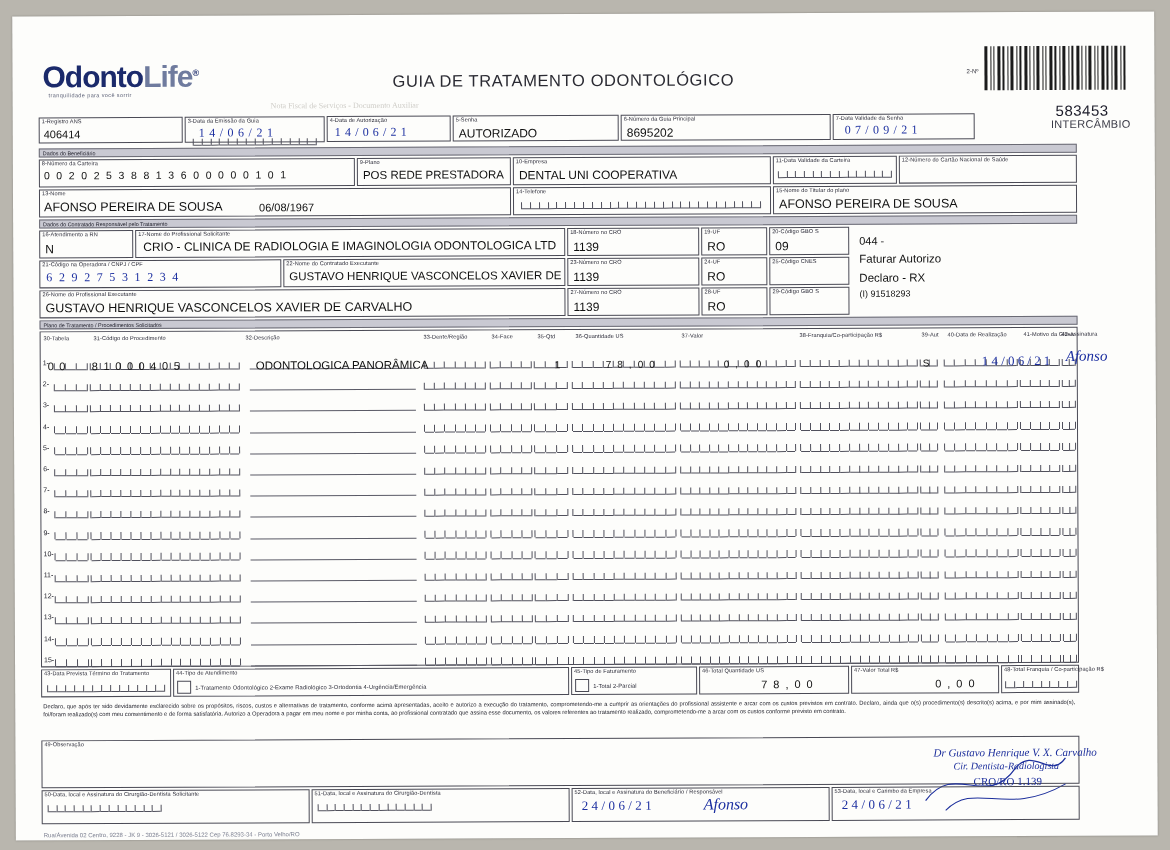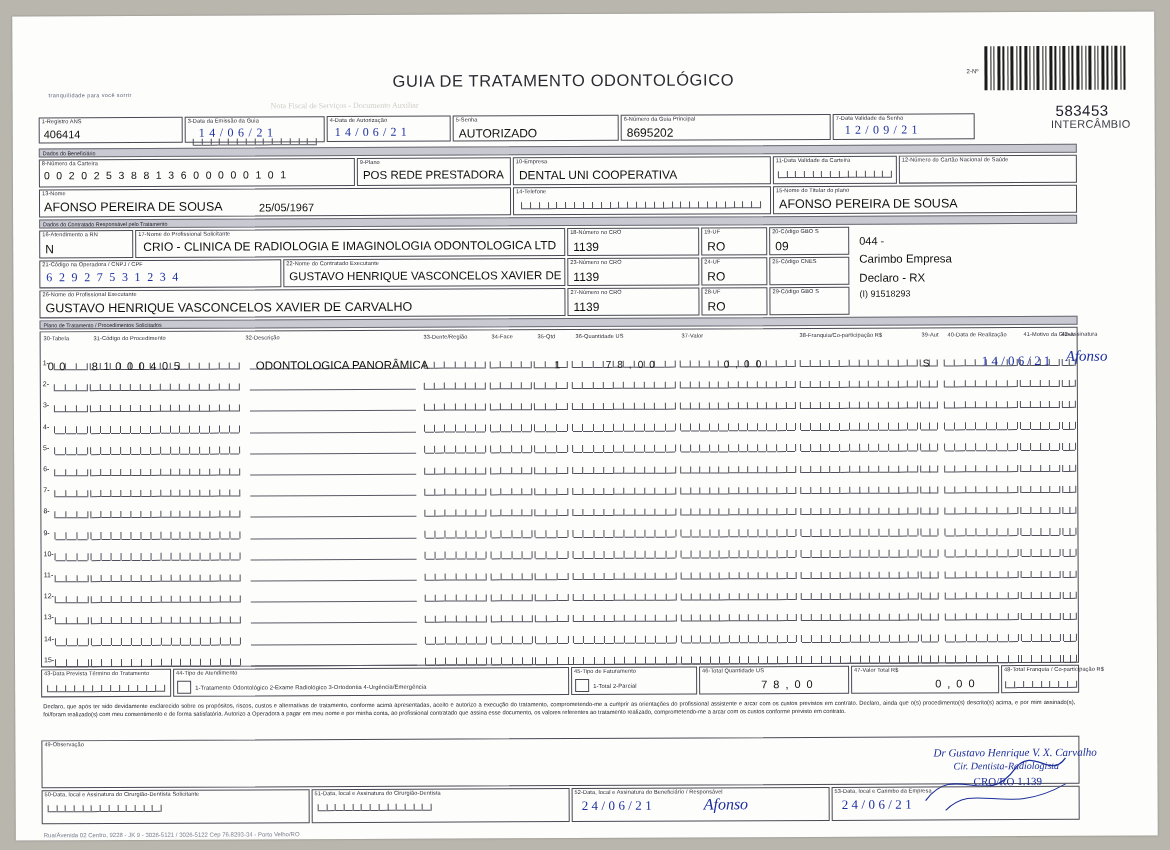--- a/index.html
+++ b/index.html
@@ -48,20 +48,21 @@
   .ghost{position:absolute;color:#cfcdc8;font-family:"Liberation Serif",serif;pointer-events:none;}
 </style>
 </head>
 <body>
 
 <div class="page">
  <div class="sheet">
 
   <div class="ghost" style="left:258px;top:86px;font-size:8px;">Nota Fiscal de Serviços - Documento Auxiliar</div>
 
+  <div class="logo"><span>Odonto</span><span class="life">Life</span><sup style="font-size:9px;">®</sup></div>
   <div class="logo-sub">tranquilidade para você sorrir</div>
   <div class="title">GUIA DE TRATAMENTO ODONTOLÓGICO</div>
 
   <div class="nlab">2-Nº</div>
   <div class="barcode" id="barcode">
         <div style="left: 0px; width: 3px;"></div>
         <div style="left: 6px; width: 1px;"></div>
         <div style="left: 9px; width: 1px;"></div>
         <div style="left: 13px; width: 3px;"></div>
         <div style="left: 18px; width: 2px;"></div>
@@ -143,21 +144,21 @@
   <div class="bx" style="left:440px;top:101px;width:166px;height:26px;"></div>
   <div class="lbl" style="left:443px;top:103px;">5-Senha</div>
   <div class="val" style="left:446px;top:112px;font-size:12px;">AUTORIZADO</div>
 
   <div class="bx" style="left:608px;top:101px;width:210px;height:26px;"></div>
   <div class="lbl" style="left:611px;top:103px;">6-Número da Guia Principal</div>
   <div class="val" style="left:614px;top:112px;font-size:12px;">8695202</div>
 
   <div class="bx" style="left:820px;top:101px;width:142px;height:26px;"></div>
   <div class="lbl" style="left:823px;top:103px;">7-Data Validade da Senha</div>
-  <div class="hw" style="left:832px;top:110px;font-size:12px;letter-spacing:4.3px;">12/09/21</div>
+  <div class="hw" style="left:832px;top:110px;font-size:12px;letter-spacing:4.3px;">07/09/21</div>
 
   <div class="sec" style="left:26px;top:132px;width:1038px;">
         <span>Dados do Beneficiário</span>
       </div>
 
   <div class="bx" style="left:26px;top:143px;width:316px;height:28px;"></div>
   <div class="lbl" style="left:29px;top:145px;">8-Número da Carteira</div>
   <div class="val" style="left:31px;top:153px;font-size:10.5px;letter-spacing:6.6px;">00202538813600000101</div>
 
   <div class="bx" style="left:344px;top:143px;width:154px;height:28px;"></div>
@@ -199,21 +200,21 @@
         <u style="width: 7.76923px;"></u>
         <i></i>
       </div>
 
   <div class="bx" style="left:886px;top:143px;width:178px;height:28px;"></div>
   <div class="lbl" style="left:889px;top:145px;">12-Número do Cartão Nacional de Saúde</div>
 
   <div class="bx" style="left:26px;top:173px;width:472px;height:28px;"></div>
   <div class="lbl" style="left:29px;top:175px;">13-Nome</div>
   <div class="val" style="left:31px;top:184px;font-size:12.5px;">AFONSO PEREIRA DE SOUSA</div>
-  <div class="val" style="left:246px;top:186px;font-size:11px;">25/05/1967</div>
+  <div class="val" style="left:246px;top:186px;font-size:11px;">06/08/1967</div>
 
   <div class="bx" style="left:500px;top:173px;width:258px;height:28px;"></div>
   <div class="lbl" style="left:503px;top:175px;">14-Telefone</div>
   <div class="comb" style="left:508px;top:187px;width:240px;">
         <i></i>
         <u style="width: 7.88889px;"></u>
         <i></i>
         <u style="width: 7.88889px;"></u>
         <i></i>
         <u style="width: 7.88889px;"></u>
@@ -290,21 +291,21 @@
 
   <div class="bx" style="left:688px;top:214px;width:66px;height:28px;"></div>
   <div class="lbl" style="left:691px;top:216px;">19-UF</div>
   <div class="val" style="left:694px;top:226px;font-size:12px;">RO</div>
 
   <div class="bx" style="left:756px;top:214px;width:80px;height:28px;"></div>
   <div class="lbl" style="left:759px;top:216px;">20-Código GBO S</div>
   <div class="val" style="left:762px;top:226px;font-size:12px;">09</div>
 
   <div class="val" style="left:846px;top:222px;font-size:11px;">044 -</div>
-  <div class="val" style="left:846px;top:240px;font-size:11.5px;">Carimbo Empresa</div>
+  <div class="val" style="left:846px;top:240px;font-size:11.5px;">Faturar Autorizo</div>
   <div class="val" style="left:846px;top:259px;font-size:11.5px;">Declaro - RX</div>
   <div class="val" style="left:846px;top:276px;font-size:9px;">(I) 91518293</div>
 
   <div class="bx" style="left:26px;top:244px;width:242px;height:28px;"></div>
   <div class="lbl" style="left:29px;top:246px;">21-Código na Operadora / CNPJ / CPF</div>
   <div class="hw" style="left:33px;top:254px;font-size:12px;letter-spacing:6.6px;">62927531234</div>
 
   <div class="bx" style="left:270px;top:244px;width:282px;height:28px;"></div>
   <div class="lbl" style="left:273px;top:246px;">22-Nome do Contratado Executante</div>
   <div class="val" style="left:276px;top:255px;font-size:11.5px;">GUSTAVO HENRIQUE VASCONCELOS XAVIER DE</div>

